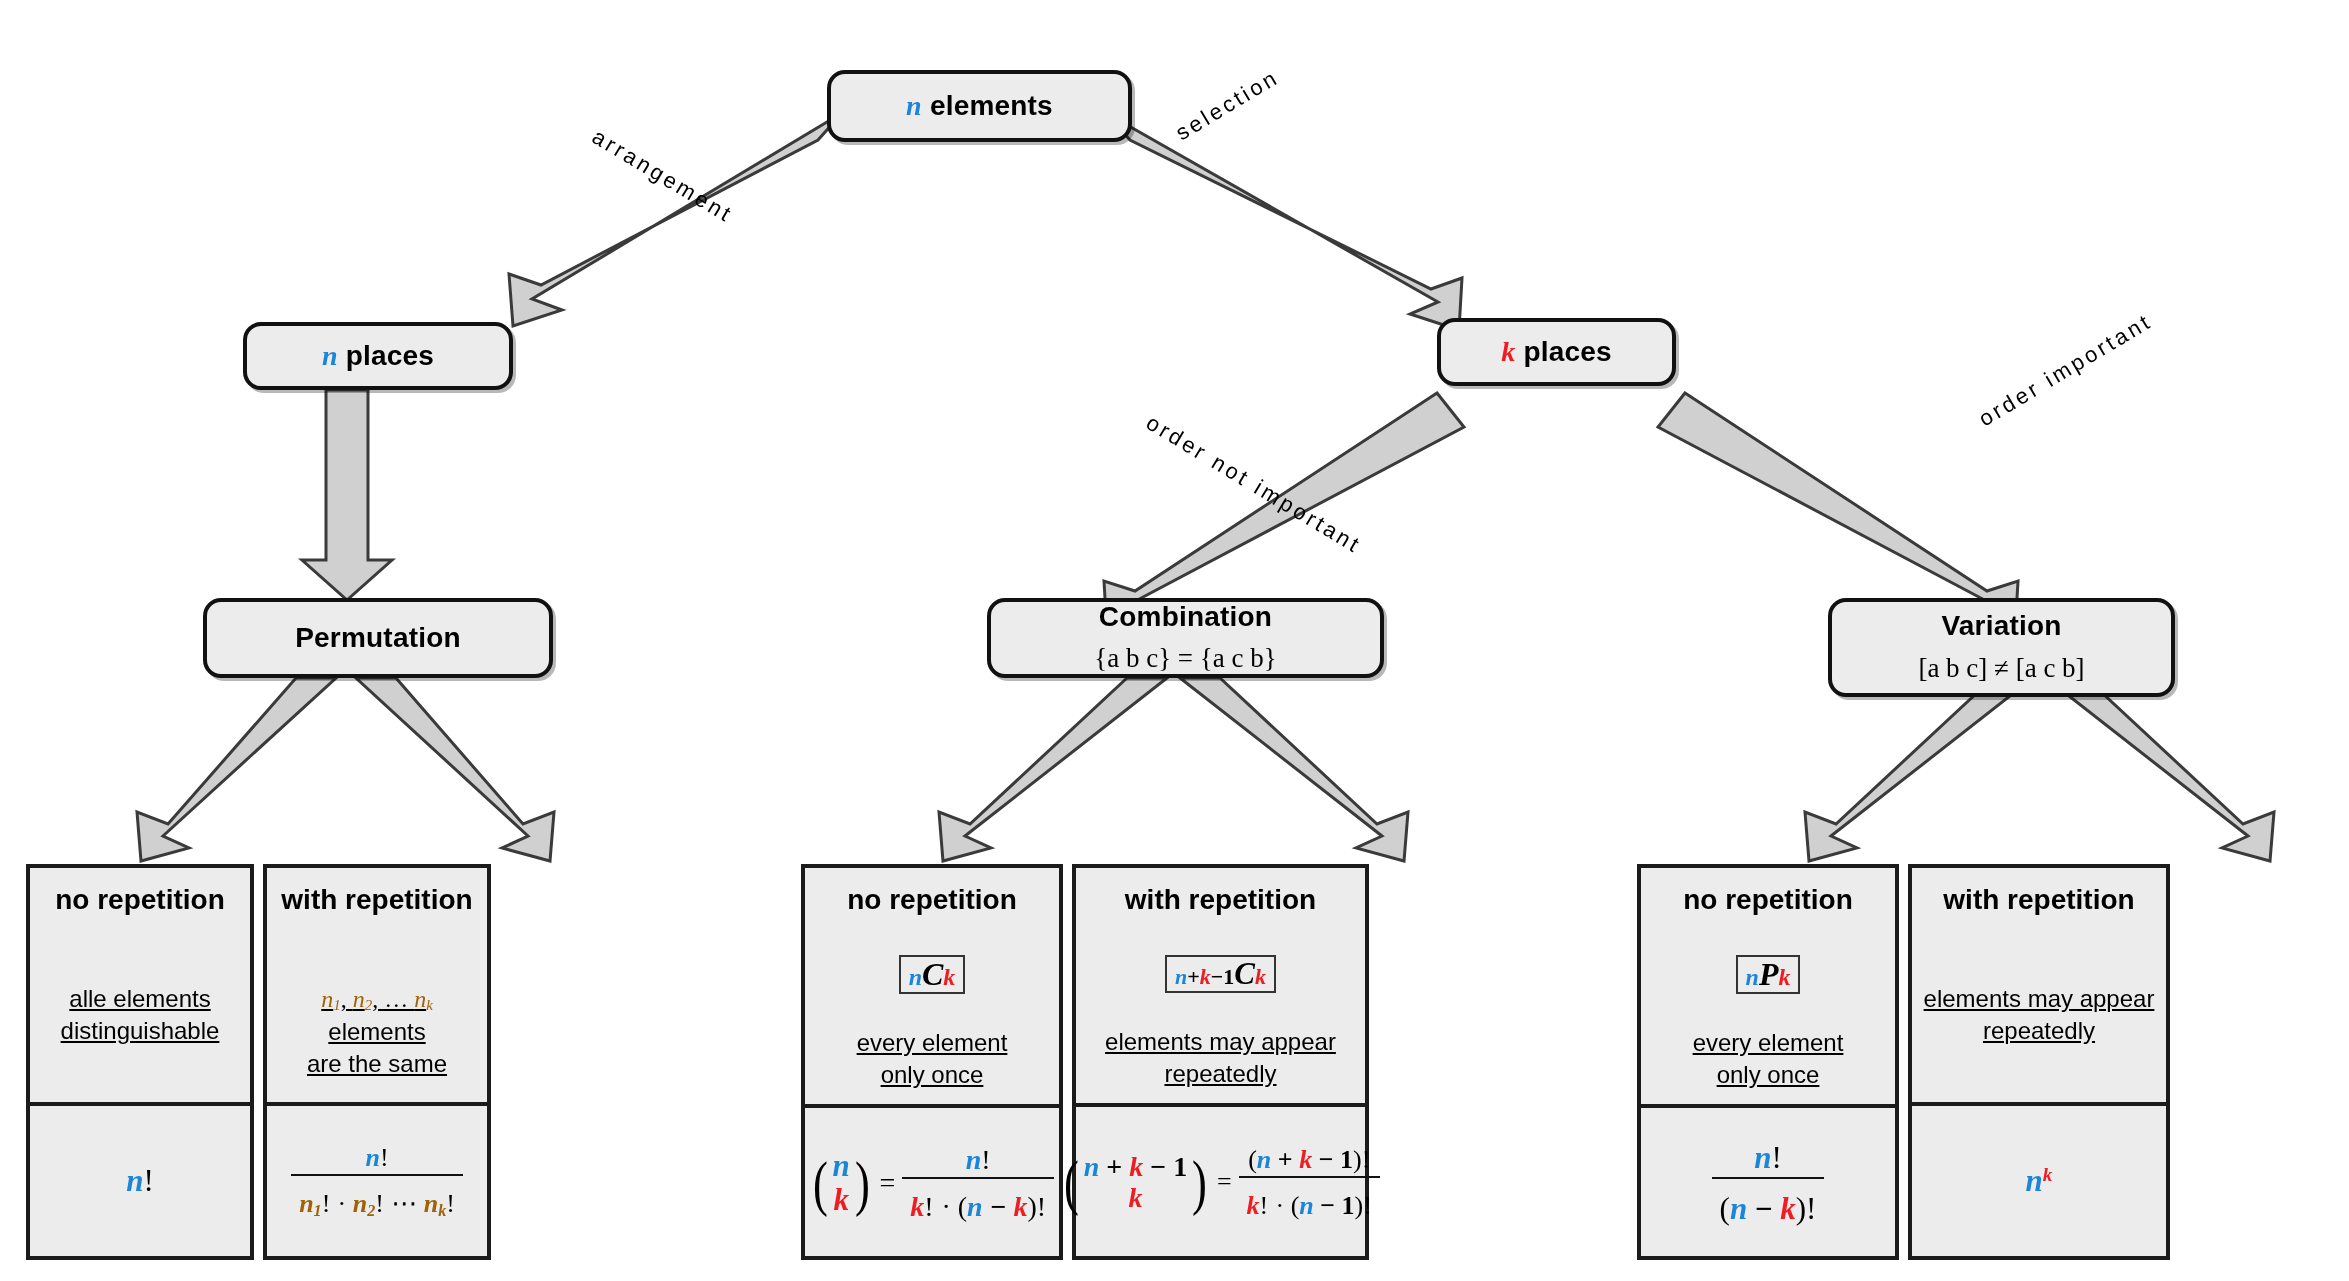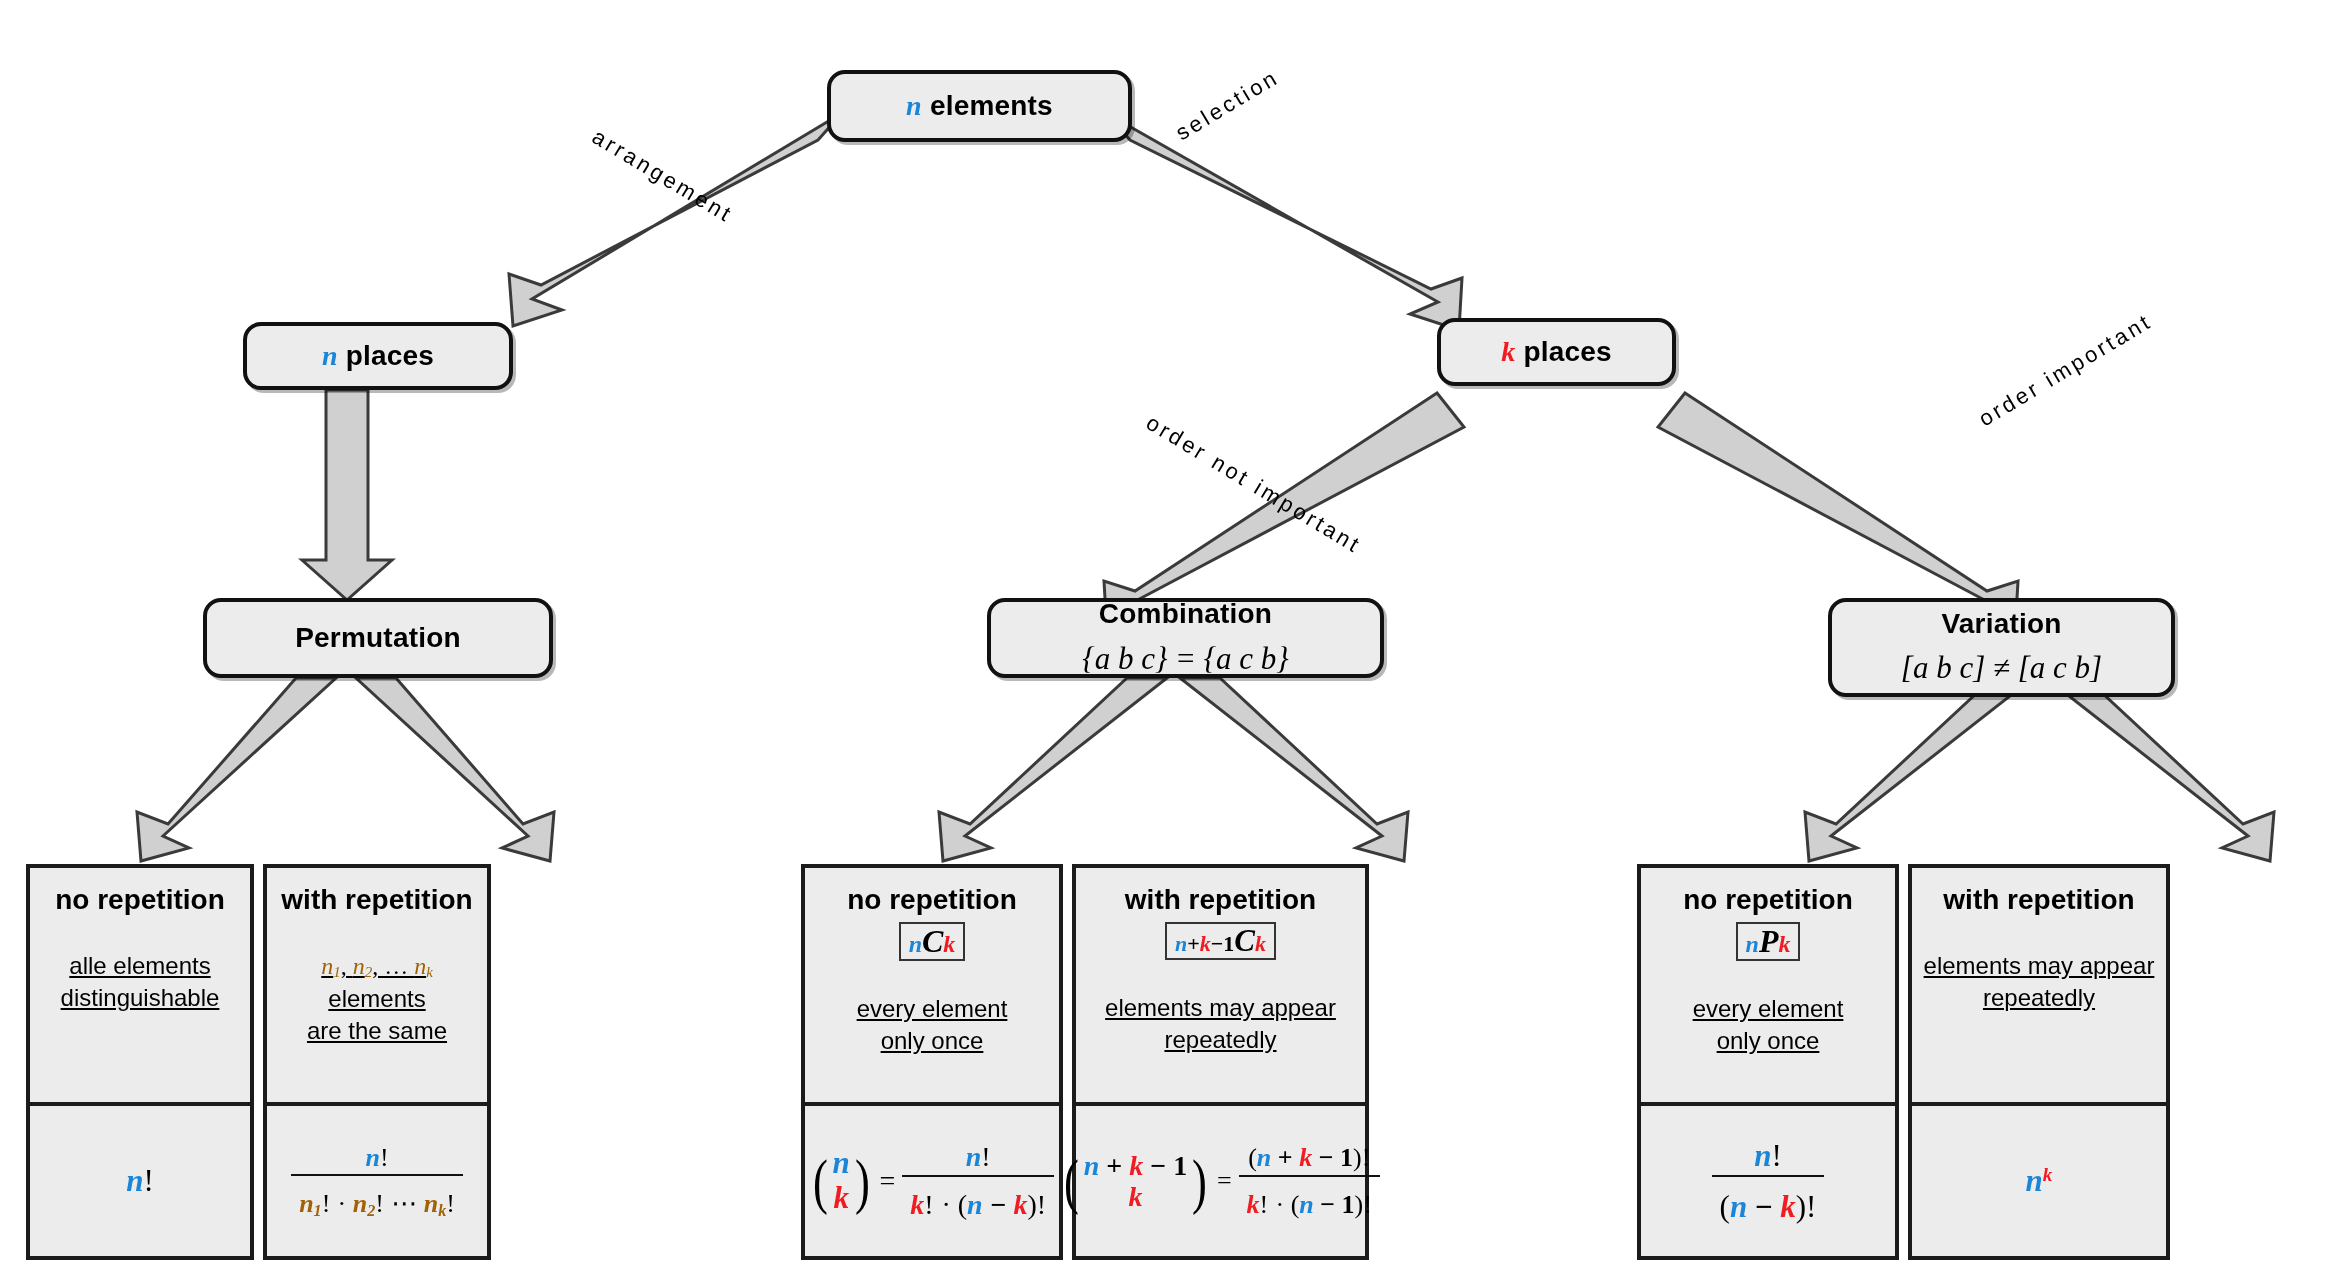--- a/index.html
+++ b/index.html
@@ -38,22 +38,21 @@
   }
   .node .title{
     font-size:28px;
     font-weight:bold;
     letter-spacing:.2px;
     white-space:nowrap;
     line-height:1.05;
   }
   .node .subtitle{
     font-family:"Liberation Serif", serif;
-    font-style:italic;
-    font-size:31px;
+    font-size:27px;
     margin-top:12px;
     white-space:nowrap;
   }
 
   
   .leaf{
     position:absolute;
     box-sizing:border-box;
     background:#ececec;
     border:4px solid #1b1b1b;
@@ -62,20 +61,21 @@
     z-index:5;
   }
   .leaf .cell-top{
     flex:1 1 auto;
     display:flex;
     flex-direction:column;
     align-items:center;
     justify-content:flex-start;
     padding:16px 8px 8px;
     text-align:center;
+    gap:33px;
   }
   .leaf .cell-bottom{
     height:150px;
     flex:0 0 150px;
     border-top:4px solid #1b1b1b;
     display:flex;
     align-items:center;
     justify-content:center;
     text-align:center;
   }

